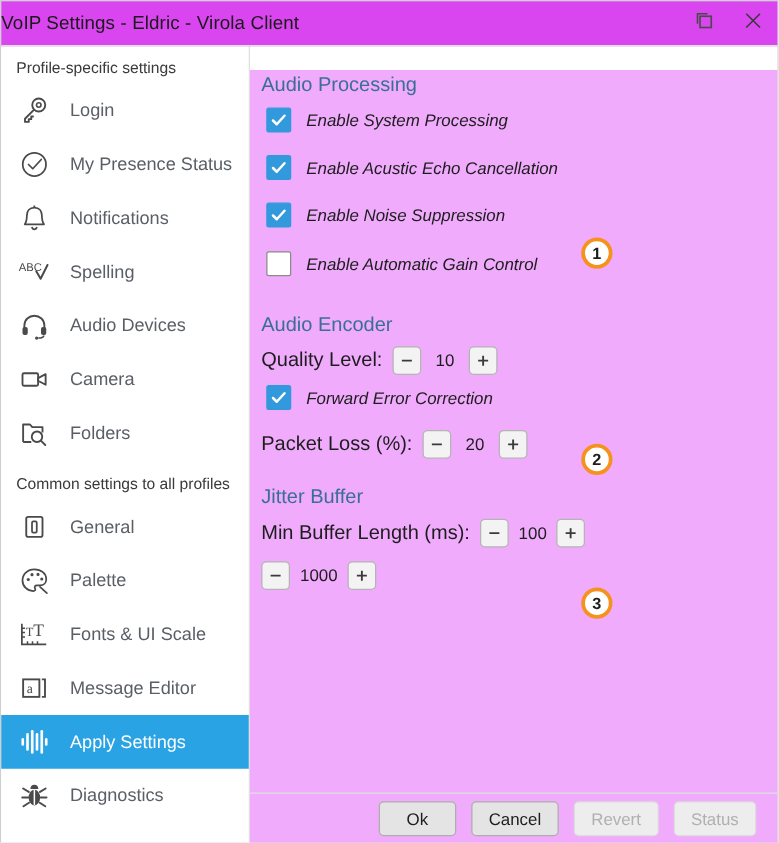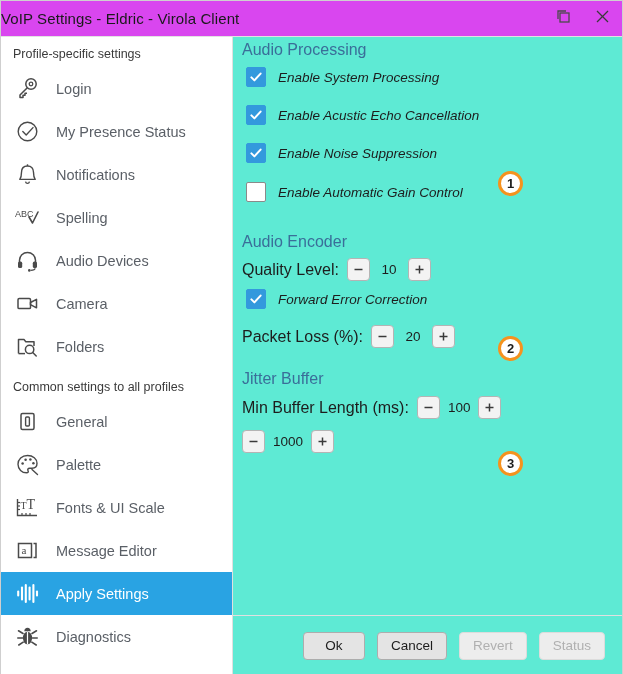--- a/index.html
+++ b/index.html
@@ -26,21 +26,21 @@
   .title-buttons{
     position:absolute;right:0;top:0;height:35px;display:flex;align-items:center;
   }
   .tbtn{
     width:39px;height:35px;display:flex;align-items:center;justify-content:center;
     cursor:default;
   }
   
   .content{display:flex;height:638px;}
   .sidebar{
-    width:232px;background:#ffffff;border-right:1px solid #e0e0e0;
+    width:199px;background:#ffffff;border-right:1px solid #e0e0e0;
     box-sizing:border-box;padding-top:6px;flex:none;
   }
   .group-label{
     font-size:12.5px;color:#3a3a3a;padding:4px 0 6px 12px;
   }
   .nav-item{
     display:flex;align-items:center;height:43px;padding-left:11px;box-sizing:border-box;
     cursor:default;
   }
   .nav-item.selected{background:#29a3e3;}
@@ -48,21 +48,21 @@
   .nav-item.selected .nav-icon{color:#ffffff;}
   .nav-icon{
     width:31px;height:31px;flex:none;display:flex;align-items:center;justify-content:center;
     color:#4a4a4a;
   }
   .nav-label{
     font-size:14.5px;color:#5a5f66;margin-left:13px;
   }
   
   .main{
-    flex:1;background:#5eead4;position:relative;
+    flex:1;background:#f0abfc;position:relative;margin-top:19px;
   }
   .section-title{
     color:#3a6e99;font-size:16px;padding-left:9px;
   }
   .row{display:flex;align-items:center;}
   .cb{
     width:20px;height:20px;border-radius:2px;box-sizing:border-box;flex:none;
     display:flex;align-items:center;justify-content:center;cursor:default;
   }
   .cb.on{background:#3399dd;border:1px solid #3399dd;}
@@ -79,21 +79,21 @@
     font-size:13.5px;color:#1d1d1d;text-align:center;min-width:22px;
   }
   .badge{
     position:absolute;width:25px;height:25px;border-radius:50%;
     border:3px solid #f5921e;background:#ffffff;box-sizing:border-box;
     display:flex;align-items:center;justify-content:center;
     font-size:13px;font-weight:bold;color:#1d1d1d;
   }
   
   .footer{
-    position:absolute;left:0;right:0;bottom:0;height:60px;
+    position:absolute;left:0;right:0;bottom:0;height:41px;
     border-top:1px solid #e0e0e0;
     display:flex;align-items:center;justify-content:flex-end;
     padding-right:17px;gap:12px;box-sizing:border-box;
   }
   .btn{
     min-width:62px;height:28px;padding:0 13px;box-sizing:border-box;
     border:1px solid #adadad;border-radius:4px;background:#e4e4e4;
     font-size:13.5px;color:#1d1d1d;font-family:"Liberation Sans",sans-serif;
     display:flex;align-items:center;justify-content:center;cursor:default;
   }

